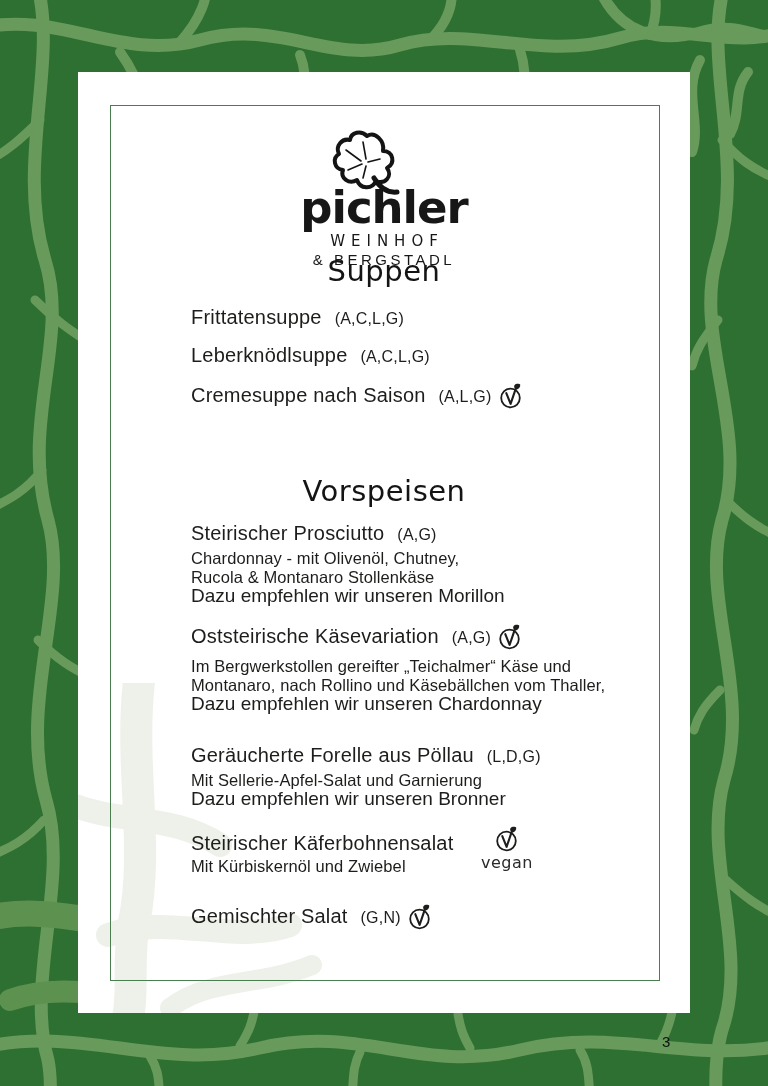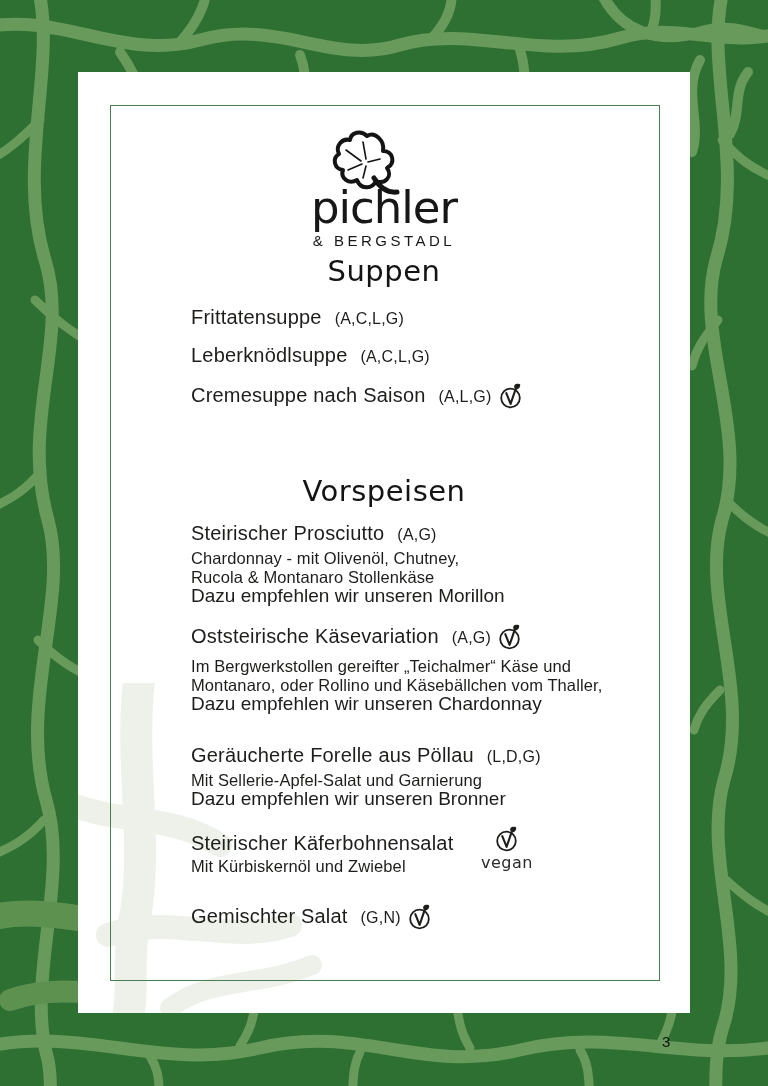--- a/index.html
+++ b/index.html
@@ -18,21 +18,21 @@
   .inner-border{
     position:absolute;left:32px;top:33px;right:30px;bottom:32px;
     border:1.5px solid #4a7d4f;
   }
   .logo{
     position:absolute;top:56px;left:0;width:100%;
     text-align:center;color:#171717;line-height:1;
   }
   .leaf-svg{display:block;margin:0 auto -13px auto;transform:translateX(-14px);}
   .wordmark{
-    font-family:"DejaVu Sans",sans-serif;font-weight:normal;
+    font-family:"DejaVu Sans",sans-serif;font-weight:bold;
     font-size:45px;letter-spacing:-1px;
   }
   .logo-sub1{
     font-family:"DejaVu Sans",sans-serif;font-size:15px;
     letter-spacing:6px;margin-top:4px;text-indent:6px;
   }
   .logo-sub2{
     font-family:Liberation Sans, sans-serif;font-size:15px;
     letter-spacing:3.5px;margin-top:3px;
   }
@@ -128,20 +128,21 @@
       <g stroke="#141414" stroke-width="1.6" fill="none" stroke-linecap="round">
         <path d="M33 14 L36 31"></path>
         <path d="M16 22 L31 33"></path>
         <path d="M18 42 L32 36"></path>
         <path d="M33 50 L36 38"></path>
         <path d="M50 31 L38 34"></path>
       </g>
       <path d="M44 50 C50 60 58 65 67 64" fill="none" stroke="#141414" stroke-width="5" stroke-linecap="round"></path>
     </svg>
     <div class="wordmark">pichler</div>
+    <div class="logo-sub1">WEINHOF</div>
     <div class="logo-sub2">&amp; BERGSTADL</div>
   </div>
 
   <h1 class="heading" id="h-suppen">Suppen</h1>
   <h1 class="heading" id="h-vorspeisen">Vorspeisen</h1>
 
   <div class="content">
 
     <div class="item" style="top:233px">
       <div class="name-row"><span>Frittatensuppe</span><span class="allerg">(A,C,L,G)</span></div>
@@ -166,21 +167,21 @@
       <div class="pairing">Dazu empfehlen wir unseren Morillon</div>
     </div>
 
     <div class="item" style="top:551px">
       <div class="name-row"><span>Oststeirische Käsevariation</span><span class="allerg">(A,G)</span><span class="vicon"><svg width="24" height="27" viewBox="0 0 24 27">
               <circle cx="11.5" cy="16" r="9.3" fill="none" stroke="#1d1d1b" stroke-width="1.8"></circle>
               <path d="M7.3 11.2 L11.6 21.8 L16.6 7.2" fill="none" stroke="#1d1d1b" stroke-width="2.1" stroke-linecap="round" stroke-linejoin="round"></path>
               <path d="M16.6 7.2 C14.6 5.8 14.6 3.2 16.9 2.1 C18.9 1.2 20.8 2 21.2 2.4 C21.6 4.8 19.9 7 17.3 7.4 Z" fill="#1d1d1b"></path>
             </svg></span></div>
       <div class="desc">Im Bergwerkstollen gereifter „Teichalmer“ Käse und</div>
-      <div class="desc">Montanaro, oder Rollino und Käsebällchen vom Thaller,</div>
+      <div class="desc">Montanaro, nach Rollino und Käsebällchen vom Thaller,</div>
       <div class="pairing">Dazu empfehlen wir unseren Chardonnay</div>
     </div>
 
     <div class="item" style="top:671px">
       <div class="name-row"><span>Geräucherte Forelle aus Pöllau</span><span class="allerg">(L,D,G)</span></div>
       <div class="desc">Mit Sellerie-Apfel-Salat und Garnierung</div>
       <div class="pairing">Dazu empfehlen wir unseren Bronner</div>
     </div>
 
     <div class="item" style="top:759px">

